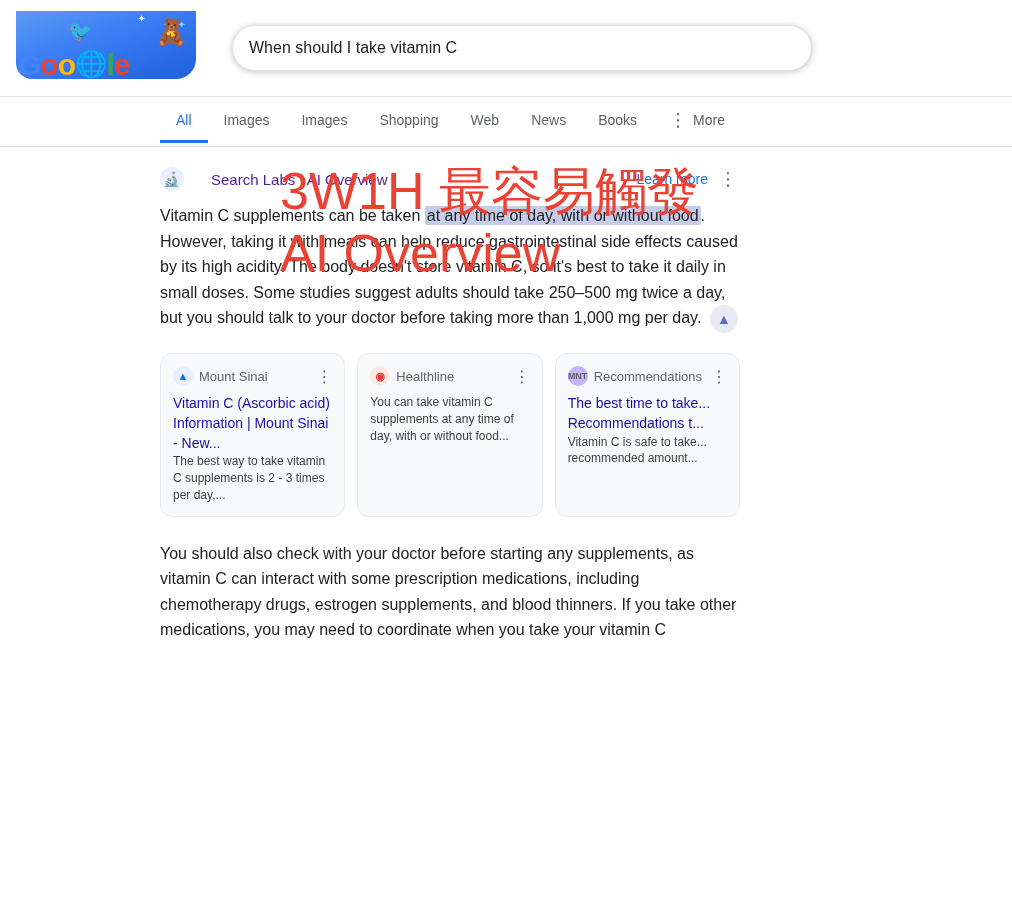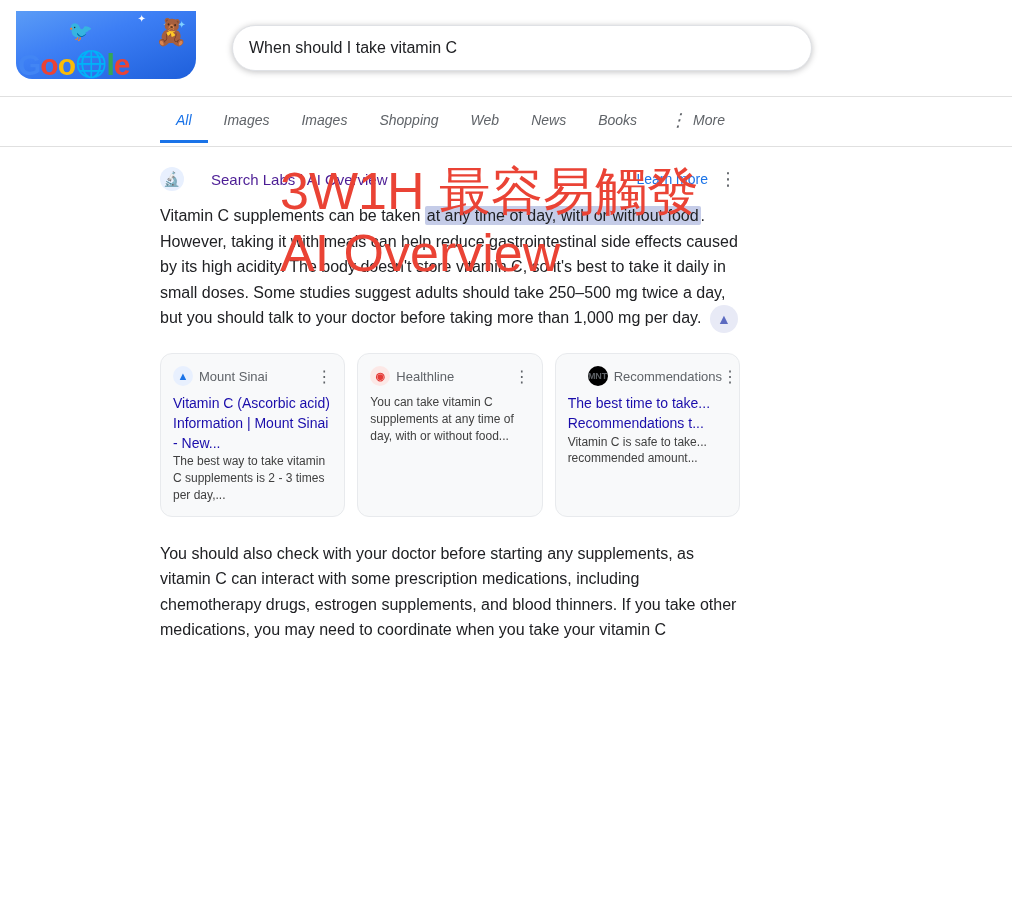--- a/index.html
+++ b/index.html
@@ -72,21 +72,20 @@
       padding: 12px 16px;
       font-size: 14px;
       color: #5f6368;
       cursor: pointer;
       border-bottom: 3px solid transparent;
       white-space: nowrap;
       text-decoration: none;
       display: flex;
       align-items: center;
       gap: 4px;
-      font-style: italic;
     }
 
     .nav-tab.active {
       color: #1a73e8;
       border-bottom: 3px solid #1a73e8;
       font-weight: 500;
     }
 
     .more-dots {
       font-size: 18px;
@@ -398,21 +397,21 @@
               <span class="source-name">Healthline</span>
             </div>
             <div class="source-card-dots">⋮</div>
           </div>
           <div class="source-card-snippet">You can take vitamin C supplements at any time of day, with or without food...</div>
         </div>
 
         <div class="source-card" style="flex: 0 0 calc(33.33% - 8px); overflow:hidden;">
           <div class="source-card-header">
             <div class="source-info">
-              <div class="source-favicon" style="background:#000000;color:#5f6368;font-size:9px;margin-left:20px;">MNT</div>
+              <div class="source-favicon" style="background:#c4b5fd;color:#5f6368;font-size:9px;">MNT</div>
               <span class="source-name">Recommendations</span>
             </div>
             <div class="source-card-dots">⋮</div>
           </div>
           <div class="source-card-title">The best time to take... Recommendations t...</div>
           <div class="source-card-snippet">Vitamin C is safe to take... recommended amount...</div>
         </div>
       </div>
     </div>
 

